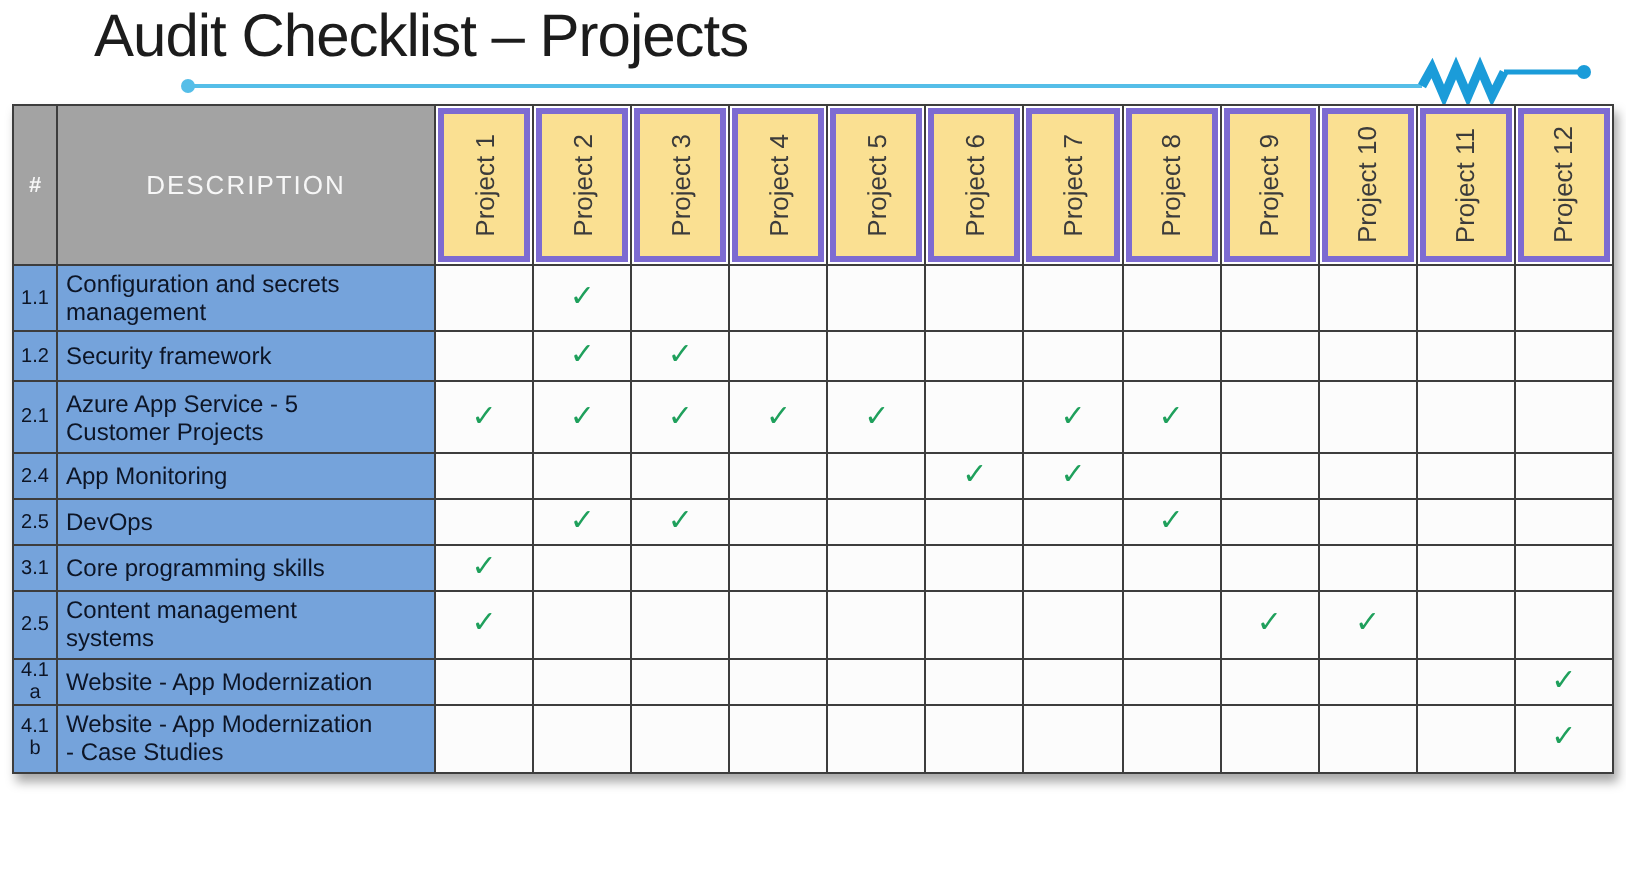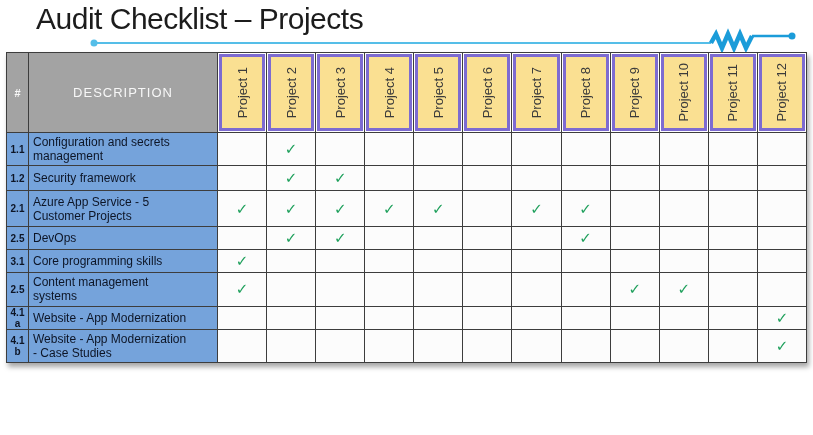--- a/index.html
+++ b/index.html
@@ -10,39 +10,39 @@
     --project-border-purple:#7D6BD1;
     --row-label-blue:#75A3DB;
     --check-green:#1FA05C;
     --grid-line:#3D3D3D;
     --title-text:#1C1C1C;
   }
   *{margin:0;padding:0;box-sizing:border-box;}
   html,body{width:813px;height:435px;background:#fff;overflow:hidden;
     font-family:"Liberation Sans","DejaVu Sans",sans-serif;}
   .slide{position:relative;width:813px;height:435px;background:#fff;}
-  .title{position:absolute;left:36px;top:2px;font-size:30px;font-weight:400;
+  .title{position:absolute;left:47px;top:2px;font-size:30px;font-weight:400;
     color:var(--title-text);letter-spacing:-0.5px;}
   .decoration{position:absolute;left:89px;top:28px;width:712px;height:26px;}
   .tablewrap{position:absolute;left:6px;top:52px;width:801px;
     box-shadow:2px 4px 5px rgba(0,0,0,0.35);}
   table{border-collapse:collapse;table-layout:fixed;width:801px;}
   th,td{border:1px solid var(--grid-line);overflow:hidden;}
   th.numhead{width:22px;background:var(--header-gray);color:#F7F7F7;
     font-size:11px;font-weight:700;height:80px;}
   th.deschead{width:189px;background:var(--header-gray);color:#F7F7F7;
     font-size:13px;font-weight:400;letter-spacing:1px;}
   th.proj{background:#fff;padding:1px;height:80px;}
   th.proj .chip{width:100%;height:100%;background:var(--project-fill-yellow);
     border:3px solid var(--project-border-purple);
     display:flex;align-items:center;justify-content:center;}
   th.proj .vlabel{writing-mode:vertical-rl;transform:rotate(180deg);
     font-size:13px;font-weight:400;color:#3B3B3B;white-space:nowrap;}
   td.num{background:var(--row-label-blue);color:#0D1526;font-size:10px;
-    font-weight:700;text-align:center;white-space:pre-line;line-height:1.1;}
+    font-weight:400;text-align:center;white-space:pre-line;line-height:1.1;}
   td.desc{background:var(--row-label-blue);color:#0D1526;font-size:12px;
     font-weight:400;padding:2px 4px;white-space:pre-line;line-height:1.18;margin-left:26px;}
   td.cell{background:#FCFCFC;text-align:center;vertical-align:middle;}
   .check{color:var(--check-green);font-size:15px;font-weight:700;
     font-family:"DejaVu Sans",sans-serif;line-height:1;}
   tbody tr:nth-child(1){height:30px;}
   tbody tr:nth-child(2){height:25px;}
   tbody tr:nth-child(3){height:36px;}
   tbody tr:nth-child(4){height:23px;}
   tbody tr:nth-child(5){height:23px;}
@@ -181,20 +181,36 @@
             <td class="cell"><span class="check">✓</span></td>
             <td class="cell"></td>
             <td class="cell"><span class="check">✓</span></td>
             <td class="cell"><span class="check">✓</span></td>
             <td class="cell"></td>
             <td class="cell"></td>
             <td class="cell"></td>
             <td class="cell"></td>
           </tr>
           <tr>
+    <td class="num">2.4</td>
+    <td class="desc">App Monitoring</td>
+  <td class="cell"></td>
+            <td class="cell"></td>
+            <td class="cell"></td>
+            <td class="cell"></td>
+            <td class="cell"></td>
+            <td class="cell"><span class="check">✓</span></td>
+            <td class="cell"><span class="check">✓</span></td>
+            <td class="cell"></td>
+            <td class="cell"></td>
+            <td class="cell"></td>
+            <td class="cell"></td>
+            <td class="cell"></td>
+          </tr>
+          <tr>
     <td class="num">2.5</td>
     <td class="desc">DevOps</td>
   <td class="cell"></td>
             <td class="cell"><span class="check">✓</span></td>
             <td class="cell"><span class="check">✓</span></td>
             <td class="cell"></td>
             <td class="cell"></td>
             <td class="cell"></td>
             <td class="cell"></td>
             <td class="cell"><span class="check">✓</span></td>

